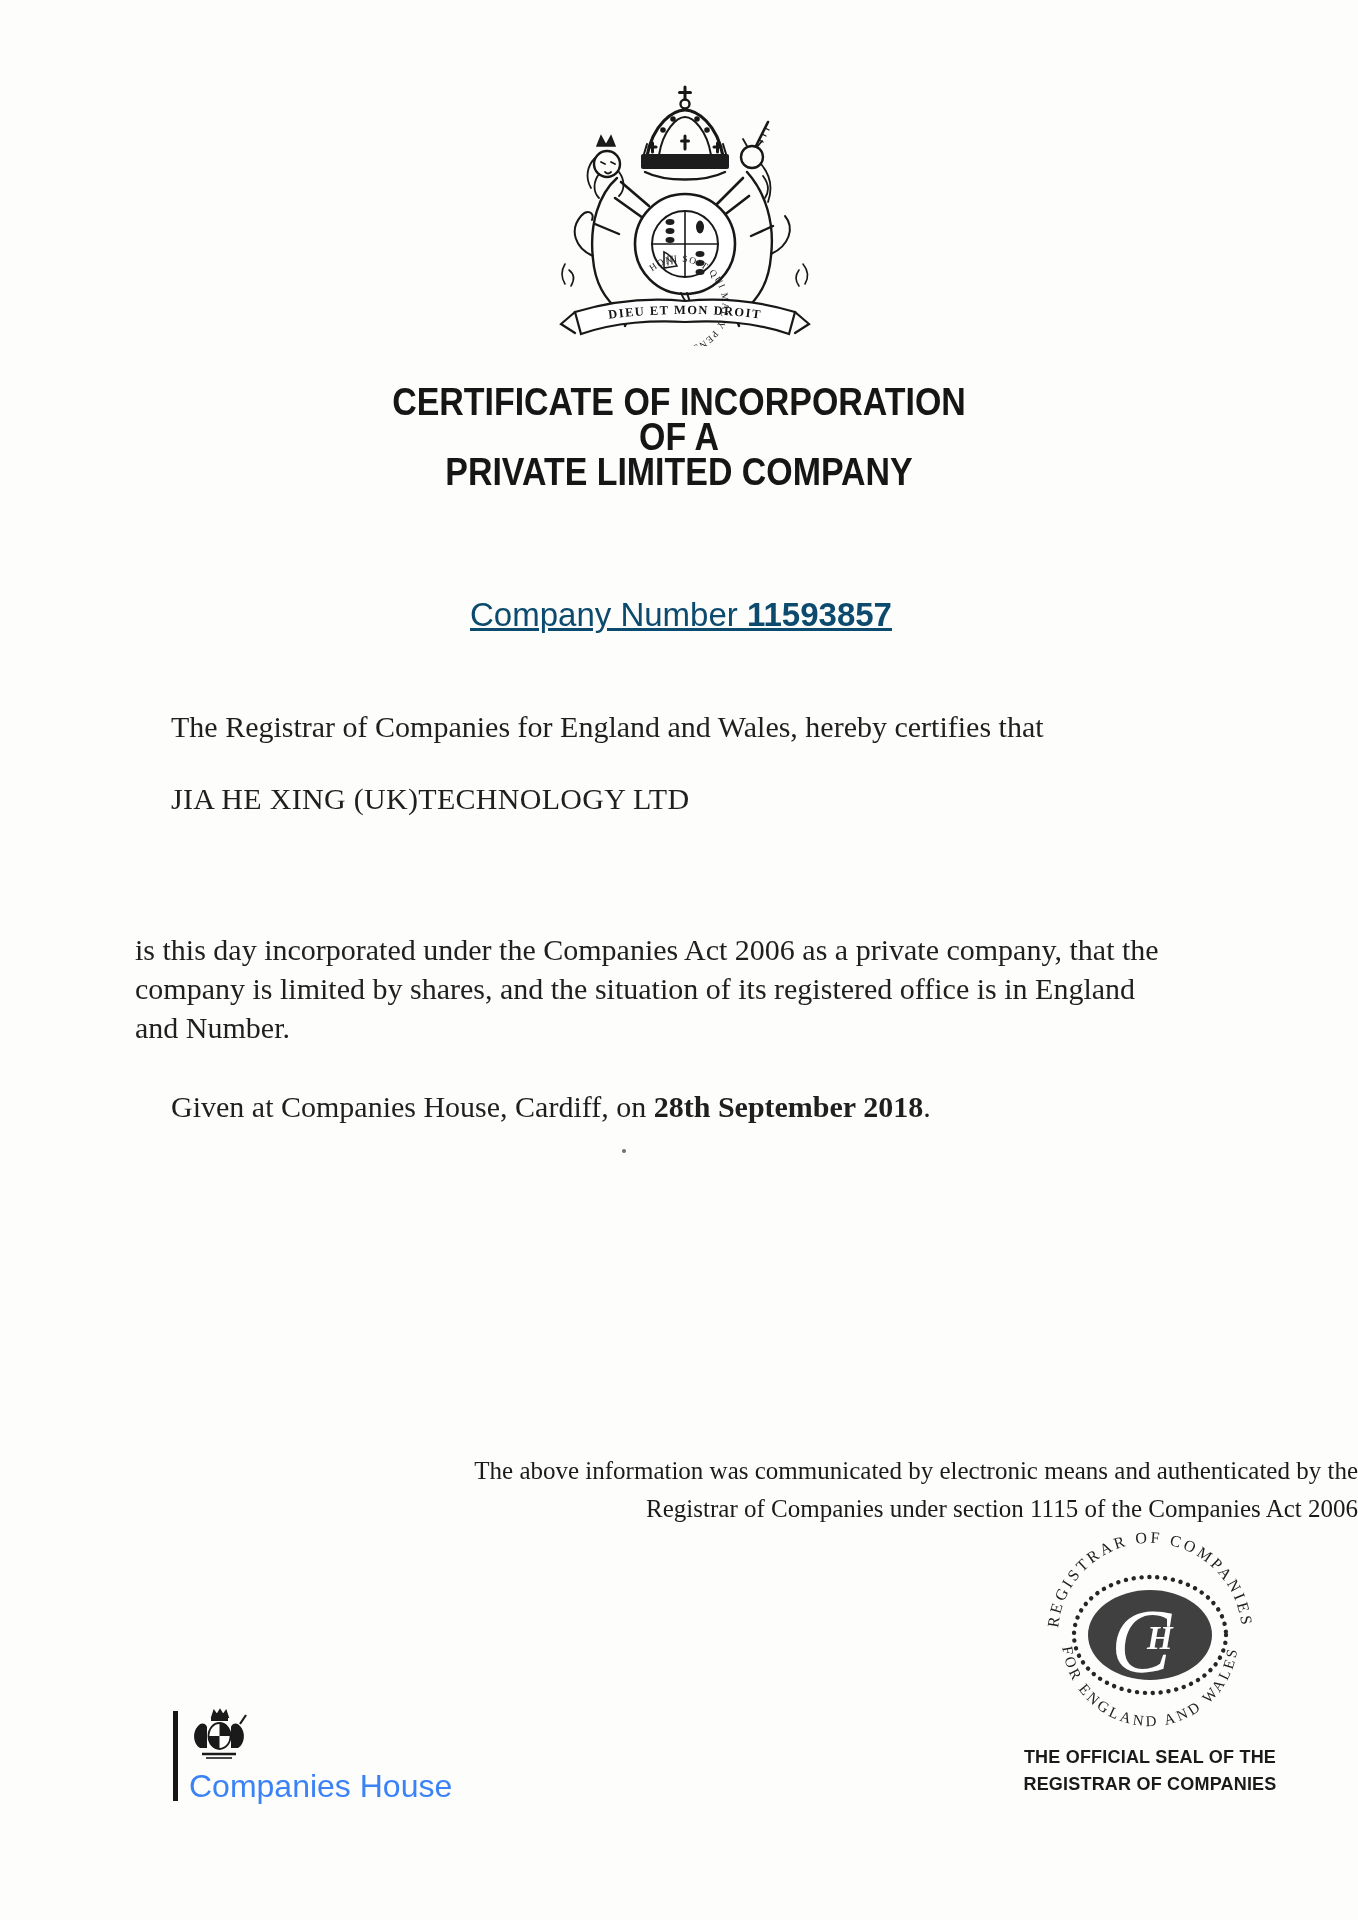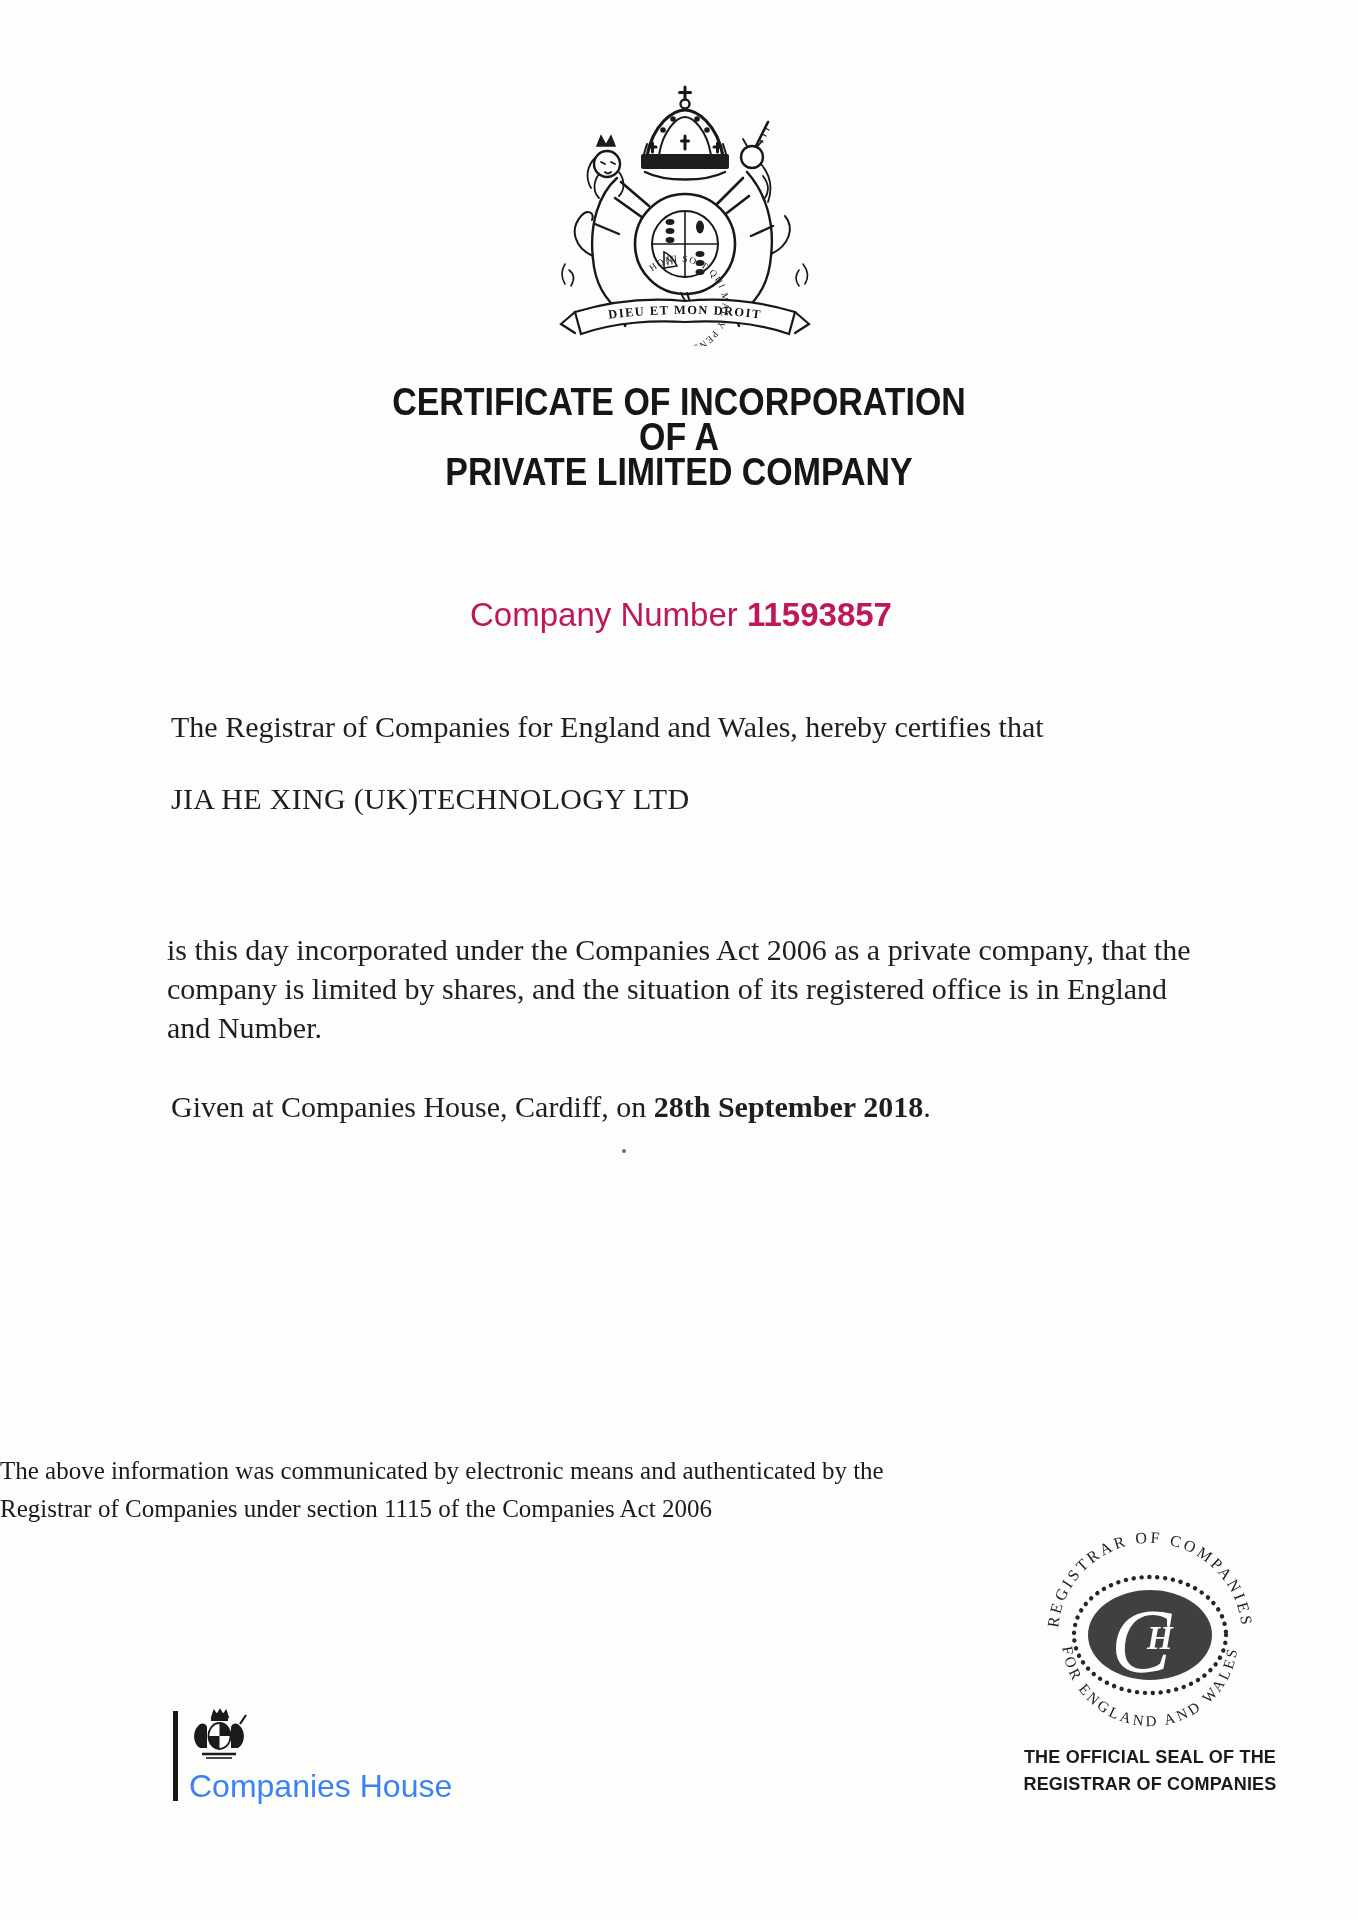--- a/index.html
+++ b/index.html
@@ -24,33 +24,33 @@
     font-size:39px;line-height:35px;
     color:#161616;
     transform:scaleX(0.87);
     transform-origin:50% 0;
     letter-spacing:0px;
   }
   .company-number{
     left:4px;right:0;top:596px;
     text-align:center;
     font-family:"Liberation Sans", sans-serif;
-    font-size:33px;color:#be185d;
+    font-size:33px;color:#0c4a6e;text-decoration:underline;
   }
   .company-number b{font-weight:bold;}
   .body-line{left:135px;font-size:30px;color:#1f1f1f;white-space:nowrap;margin-left:36px;}
   .certifies{top:710px;}
   .company-name{top:782px;font-size:30px;letter-spacing:0.3px;}
-  .paragraph{left:135px;top:930px;font-size:30px;line-height:39px;color:#1f1f1f;margin-left:32px;}
+  .paragraph{left:135px;top:930px;font-size:30px;line-height:39px;color:#1f1f1f;}
   .given{top:1090px;}
   .given b{font-weight:bold;}
   .speck{left:622px;top:1149px;width:4px;height:4px;border-radius:50%;background:#6f6f6f;}
   .footer-note{
     left:0;right:0;top:1452px;
-    text-align:left;
+    text-align:right;
     font-size:25px;line-height:38px;color:#1b1b1b;
   }
   .seal-svg{left:1018px;top:1532px;width:264px;height:212px;}
   .seal-caption{
     left:1012px;top:1744px;width:276px;
     text-align:center;
     font-family:"Liberation Sans", sans-serif;
     font-weight:bold;font-size:18px;line-height:27px;
     color:#1a1a1a;letter-spacing:0.2px;
   }

